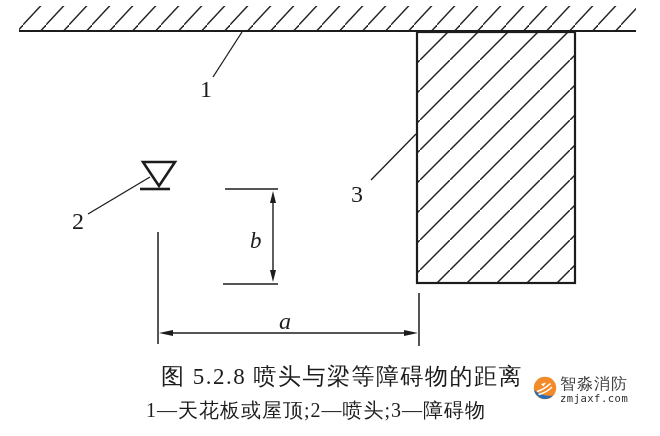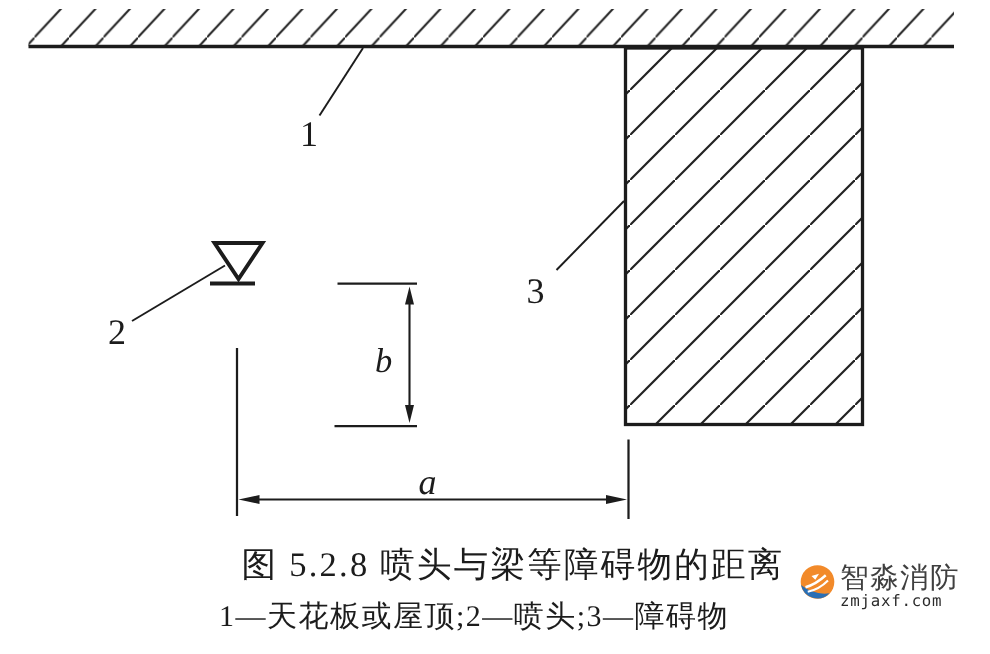--- a/index.html
+++ b/index.html
@@ -4,21 +4,21 @@
 <style>
   html,body{margin:0;padding:0;background:#fff;}
   #page{position:relative;width:660px;height:436px;background:#ffffff;overflow:hidden;
         font-family:"Liberation Serif","DejaVu Serif",serif;}
   #diagram-svg{position:absolute;left:0;top:0;}
   .caption-line{position:absolute;left:12px;width:660px;text-align:center;color:#1c1c1c;white-space:nowrap;}
   #caption-title{top:361px;font-size:23px;letter-spacing:1.5px;}
   #caption-legend{top:397px;font-size:20px;letter-spacing:1px;padding-right:52px;box-sizing:border-box;}
   #brand-watermark{position:absolute;left:533px;top:376px;display:flex;align-items:flex-start;gap:3px;}
   #brand-text{display:flex;flex-direction:column;line-height:1;}
-  #brand-name{font-family:"Liberation Sans","DejaVu Sans",sans-serif;font-size:19px;color:#3f3f3f;letter-spacing:1px;}
+  #brand-name{font-family:"Liberation Sans","DejaVu Sans",sans-serif;font-size:16px;color:#3f3f3f;letter-spacing:1px;}
   #brand-domain{font-family:"DejaVu Sans Mono","Liberation Mono",monospace;font-size:10.5px;font-weight:normal;color:#2b2b2b;margin-top:1px;letter-spacing:0.5px;}
 </style>
 </head>
 <body>
 
 <div id="page">
 
   <svg id="diagram-svg" width="660" height="358" viewBox="0 0 660 358">
     <defs>
       <pattern id="hatchCeil" patternUnits="userSpaceOnUse" width="23" height="25">

